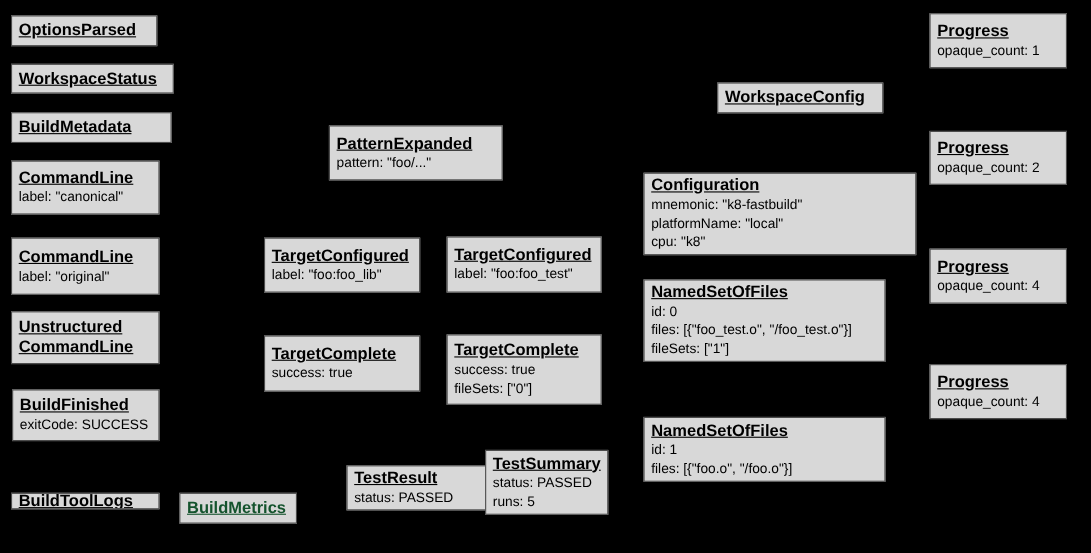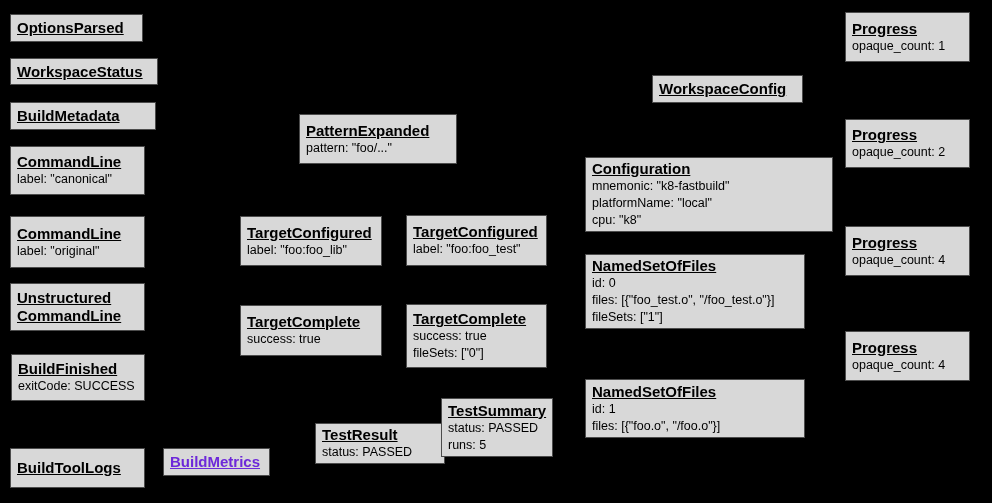--- a/index.html
+++ b/index.html
@@ -61,24 +61,24 @@
       <div class="node-line">label: "original"</div>
     </div>
     <div class="node" style="left: 10px; top: 283px; width: 135px; height: 48px; background: rgb(216, 216, 216); border-color: rgb(76, 76, 76); color: rgb(0, 0, 0);">
       <div class="node-title">Unstructured
 CommandLine</div>
     </div>
     <div class="node" style="left: 11px; top: 354px; width: 134px; height: 47px; background: rgb(216, 216, 216); border-color: rgb(76, 76, 76); color: rgb(0, 0, 0);">
       <div class="node-title">BuildFinished</div>
       <div class="node-line">exitCode: SUCCESS</div>
     </div>
-    <div class="node" style="left: 10px; top: 448px; width: 135px; height: 40px; background: rgb(216, 216, 216); border-color: rgb(76, 76, 76); color: rgb(0, 0, 0);">
+    <div class="node" style="left: 10px; top: 448px; width: 135px; height: 15px; background: rgb(216, 216, 216); border-color: rgb(76, 76, 76); color: rgb(0, 0, 0);">
       <div class="node-title">BuildToolLogs</div>
     </div>
-    <div class="node" style="left: 163px; top: 448px; width: 107px; height: 28px; background: rgb(216, 216, 216); border-color: rgb(76, 76, 76); color: #6d28d9;">
+    <div class="node" style="left: 163px; top: 448px; width: 107px; height: 28px; background: rgb(216, 216, 216); border-color: rgb(76, 76, 76); color: #14532d;">
       <div class="node-title">BuildMetrics</div>
     </div>
     <div class="node" style="left: 299px; top: 114px; width: 158px; height: 50px; background: rgb(216, 216, 216); border-color: rgb(76, 76, 76); color: rgb(0, 0, 0);">
       <div class="node-title">PatternExpanded</div>
       <div class="node-line">pattern: "foo/..."</div>
     </div>
     <div class="node" style="left: 240px; top: 216px; width: 142px; height: 50px; background: rgb(216, 216, 216); border-color: rgb(76, 76, 76); color: rgb(0, 0, 0);">
       <div class="node-title">TargetConfigured</div>
       <div class="node-line">label: "foo:foo_lib"</div>
     </div>
@@ -92,21 +92,21 @@
     </div>
     <div class="node" style="left: 406px; top: 304px; width: 141px; height: 64px; background: rgb(216, 216, 216); border-color: rgb(76, 76, 76); color: rgb(0, 0, 0);">
       <div class="node-title">TargetComplete</div>
       <div class="node-line">success: true</div>
       <div class="node-line">fileSets: ["0"]</div>
     </div>
     <div class="node" style="left: 315px; top: 423px; width: 130px; height: 41px; background: rgb(216, 216, 216); border-color: rgb(76, 76, 76); color: #000000;">
       <div class="node-title">TestResult</div>
       <div class="node-line">status: PASSED</div>
     </div>
-    <div class="node" style="left: 441px; top: 398px; width: 112px; height: 59px; background: rgb(216, 216, 216); border-color: rgb(76, 76, 76); color: rgb(0, 0, 0);">
+    <div class="node" style="left: 441px; top: 409px; width: 112px; height: 59px; background: rgb(216, 216, 216); border-color: rgb(76, 76, 76); color: rgb(0, 0, 0);">
       <div class="node-title">TestSummary</div>
       <div class="node-line">status: PASSED</div>
       <div class="node-line">runs: 5</div>
     </div>
     <div class="node" style="left: 652px; top: 75px; width: 151px; height: 28px; background: rgb(216, 216, 216); border-color: rgb(76, 76, 76); color: rgb(0, 0, 0);">
       <div class="node-title">WorkspaceConfig</div>
     </div>
     <div class="node" style="left: 585px; top: 157px; width: 248px; height: 75px; background: rgb(216, 216, 216); border-color: rgb(76, 76, 76); color: rgb(0, 0, 0);">
       <div class="node-title">Configuration</div>
       <div class="node-line">mnemonic: "k8-fastbuild"</div>

